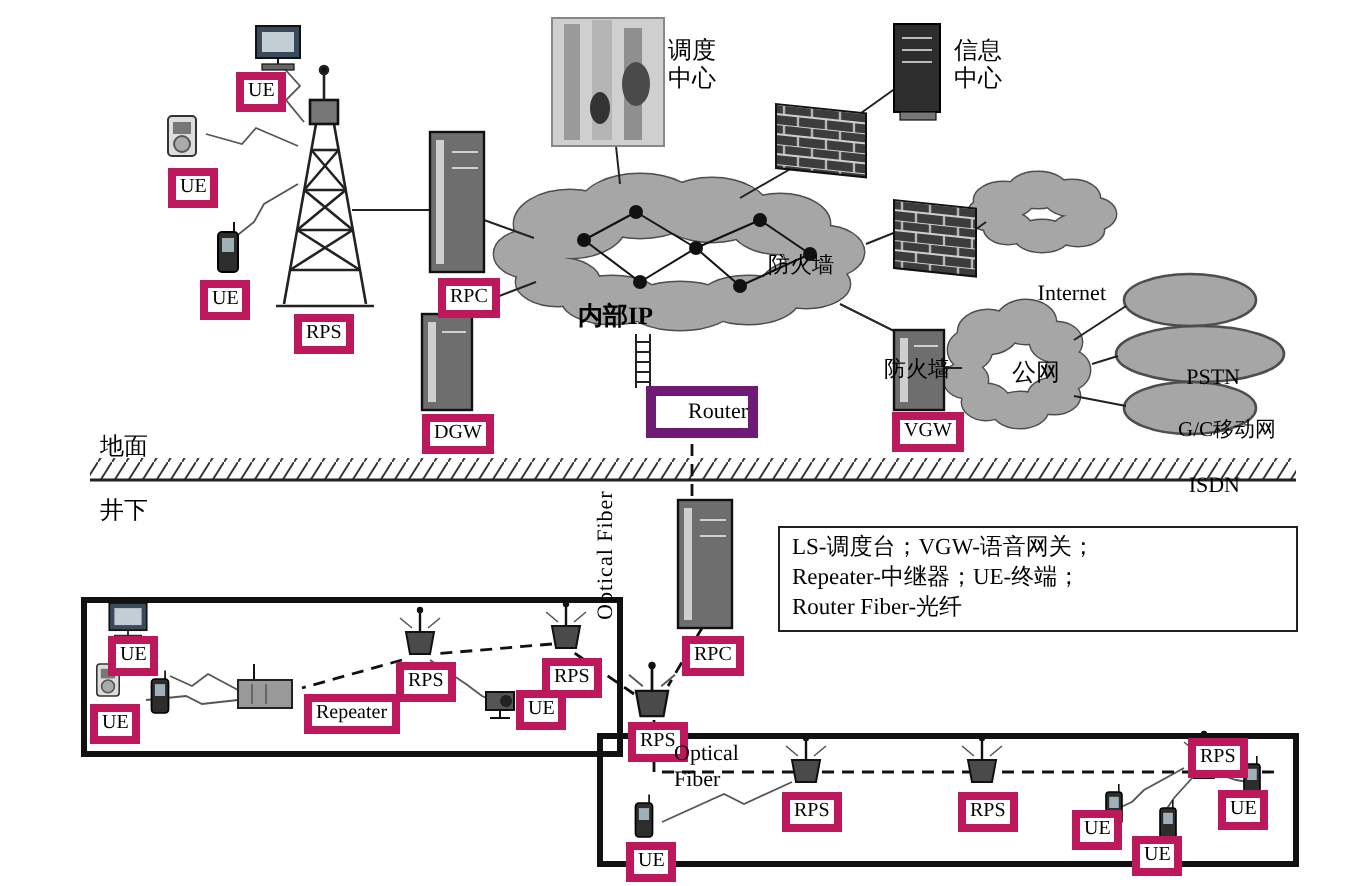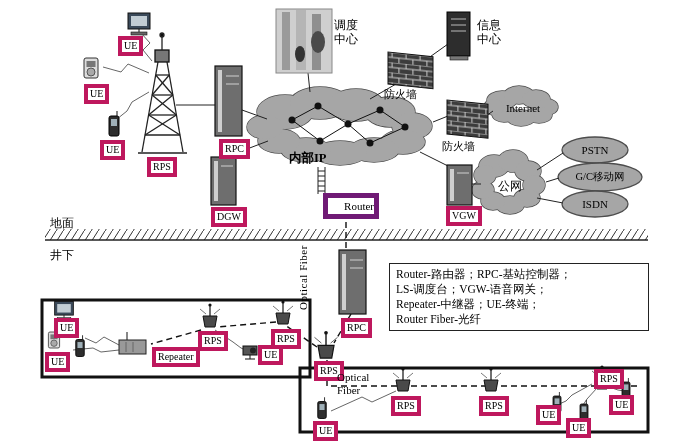--- a/index.html
+++ b/index.html
@@ -4,22 +4,22 @@
 <style>
   html,body{margin:0;padding:0;background:#fff;}
   #stage{position:relative;width:674px;height:443px;background:#fff;overflow:hidden;
          font-family:"Liberation Serif","DejaVu Serif",serif;color:#000;}
   #wires{position:absolute;left:0;top:0;width:674px;height:443px;}
   .cloud-stroke{fill:#a6a6a6;stroke:#4d4d4d;stroke-width:1.4;}
   .cloud-fill{fill:#a6a6a6;stroke:none;}
   .tag{position:absolute;border:4px solid #be185d;background:#fff;font-size:10px;
        line-height:12px;padding:0 2px;white-space:nowrap;}
   .lbl{position:absolute;font-size:12px;line-height:14px;white-space:nowrap;}
-  .lbl.small{font-size:11px;}
-  .lbl.center{text-align:center;}
+  .lbl.small{font-size:11px;margin-top:39px;}
+  .lbl.center{text-align:right;}
   .lbl.bold{font-weight:bold;font-size:12.5px;}
   .two-line span{display:block;}
   #router-box{position:absolute;left:323px;top:193px;width:46px;height:16px;
       border:5px solid #701a75;background:#fff;font-size:11px;line-height:16px;text-align:right;}
   #legend-box{position:absolute;left:389px;top:263px;width:246px;border:1px solid #222;
       background:#fff;padding:3px 6px;font-size:11.5px;line-height:15px;}
   #legend-box span{display:block;white-space:nowrap;}
   #fiber-vert{position:absolute;left:297px;top:228px;height:82px;font-size:11px;
       writing-mode:vertical-rl;transform:rotate(180deg);letter-spacing:.5px;}
   #optical2{position:absolute;left:337px;top:371px;font-size:11px;line-height:13px;}
@@ -374,19 +374,18 @@
 <div class="lbl small center" style="left:570px;top:197px;width:50px">ISDN</div>
 <div class="lbl" style="left:50px;top:216px">地面</div>
 <div class="lbl" style="left:50px;top:248px">井下</div>
 <div id="fiber-vert">Optical Fiber</div>
 <div id="optical2">
   <span>Optical</span>
   <span>Fiber</span>
 </div>
 
 <div id="legend-box">
-  <span>Router-路由器；RPC-基站控制器；</span>
   <span>LS-调度台；VGW-语音网关；</span>
   <span>Repeater-中继器；UE-终端；</span>
   <span>Router Fiber-光纤</span>
 </div>
 
 </div>
 
 </body></html>

